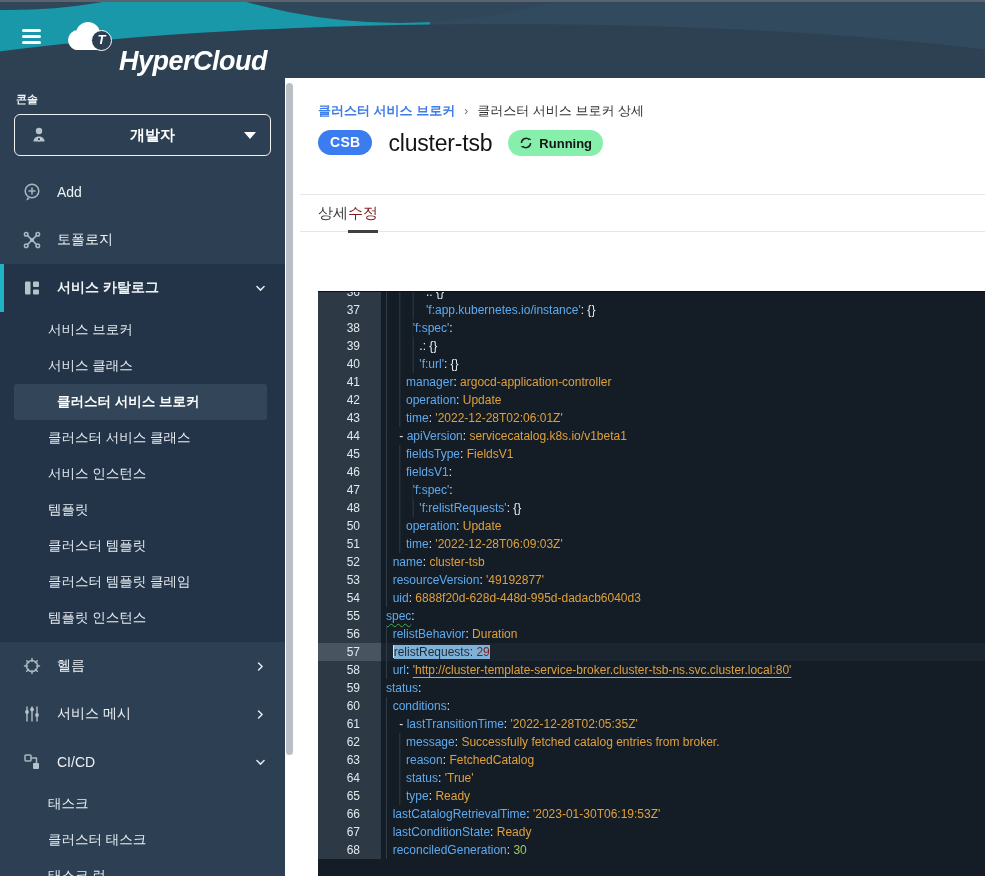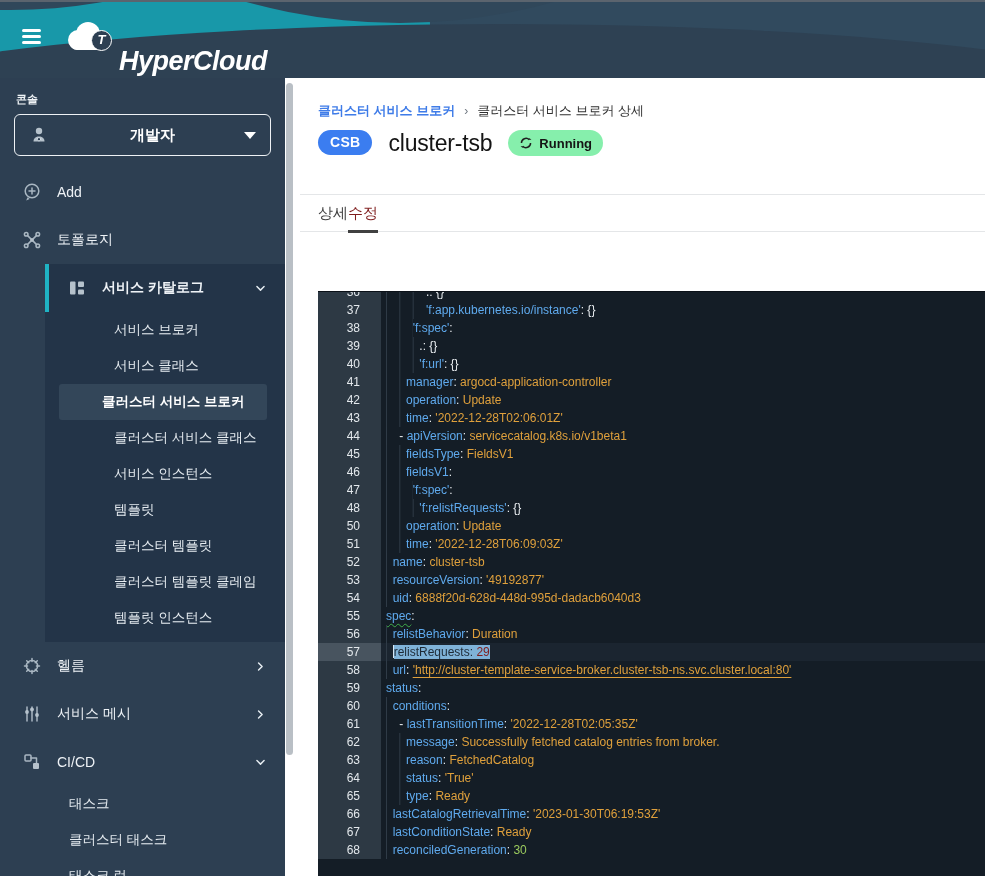--- a/index.html
+++ b/index.html
@@ -35,22 +35,22 @@
   .console-select .pval { font-size:15px; font-weight:bold; color:#ffffff; flex:1;text-align:center; }
   .console-select .dcaret { width:0; height:0; border-left:6px solid transparent; border-right:6px solid transparent; border-top:7px solid #ffffff; }
 
   nav { display:block; margin-top:12px; }
   .nav-row { position:relative; height:48px; display:flex; align-items:center; padding:0 18px 0 22px; cursor:pointer; font-size:14px; }
   .nav-row .nicon { width:20px; height:20px; margin-right:15px; flex:none; }
   .nav-row .nlabel { flex:1; color:#eef2f6; }
   .nav-row.bold .nlabel { font-weight:bold; }
   .nav-group.shaded { background:#233448; }
   .nav-group.shaded > .nav-row::before { content:""; position:absolute; left:0; top:0; width:4px; height:48px; background:#1fb3c4; }
-  .nav-group.shaded { padding-bottom:6px;margin-left:45px; }
-  .nav-child { height:36px; line-height:36px; padding-left:69px; font-size:13.5px; color:#e6ecf1; cursor:pointer; white-space:nowrap; }
+  .nav-group.shaded { padding-bottom:6px; }
+  .nav-child { height:36px; line-height:36px; padding-left:48px; font-size:13.5px; color:#e6ecf1; cursor:pointer; white-space:nowrap; }
   .nav-child.selected { background:#334659; border-radius:3px; margin:0 18px 0 14px; padding-left:43px; font-weight:bold; color:#ffffff; }
   svg.sic { stroke:#a9b7c2; fill:none; stroke-width:1.5; stroke-linecap:round; stroke-linejoin:round; }
   svg.sic .fill { fill:#b6c2cc; stroke:none; }
   svg.chv { stroke:#e6edf2; fill:none; stroke-width:2.2; stroke-linecap:round; stroke-linejoin:round; }
 
   
   .scroll-strip { position:absolute; left:285px; top:78px; width:15px; height:798px; background:#ffffff; }
   .scroll-strip .thumb { position:absolute; left:1px; top:5px; width:7px; height:672px; border-radius:4px; background:#b9bfc5; }
 
   

